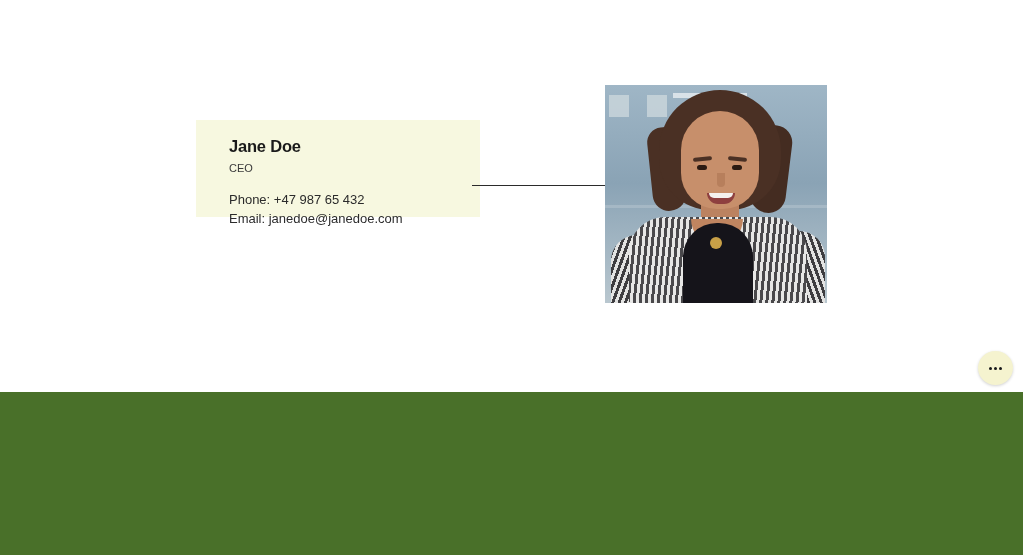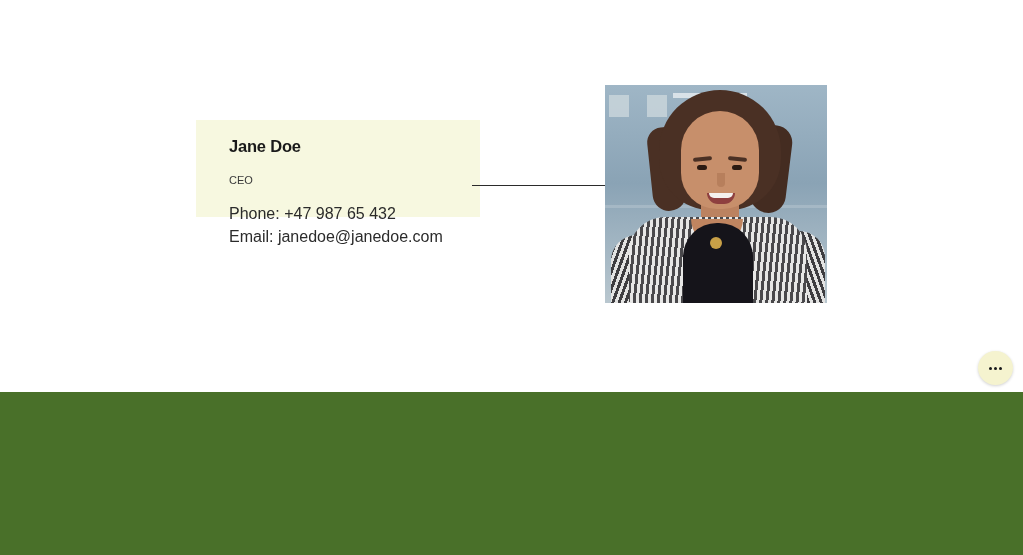--- a/index.html
+++ b/index.html
@@ -38,26 +38,26 @@
   .card-name {
     font-size: 16.5px;
     font-weight: bold;
     color: #1a1a1a;
     letter-spacing: -0.2px;
     line-height: 1.2;
   }
   .card-role {
     font-size: 11px;
     color: #3a3a3a;
-    margin-top: 16px;
+    margin-top: 4px;
     line-height: 1.3;
   }
   .card-contact {
     margin-top: 16px;
-    font-size: 16px;
+    font-size: 13px;
     color: #2b2b2b;
     line-height: 1.42;
   }
 
   .connector {
     position: absolute;
     left: 472px;
     top: 185px;
     width: 134px;
     height: 1px;

